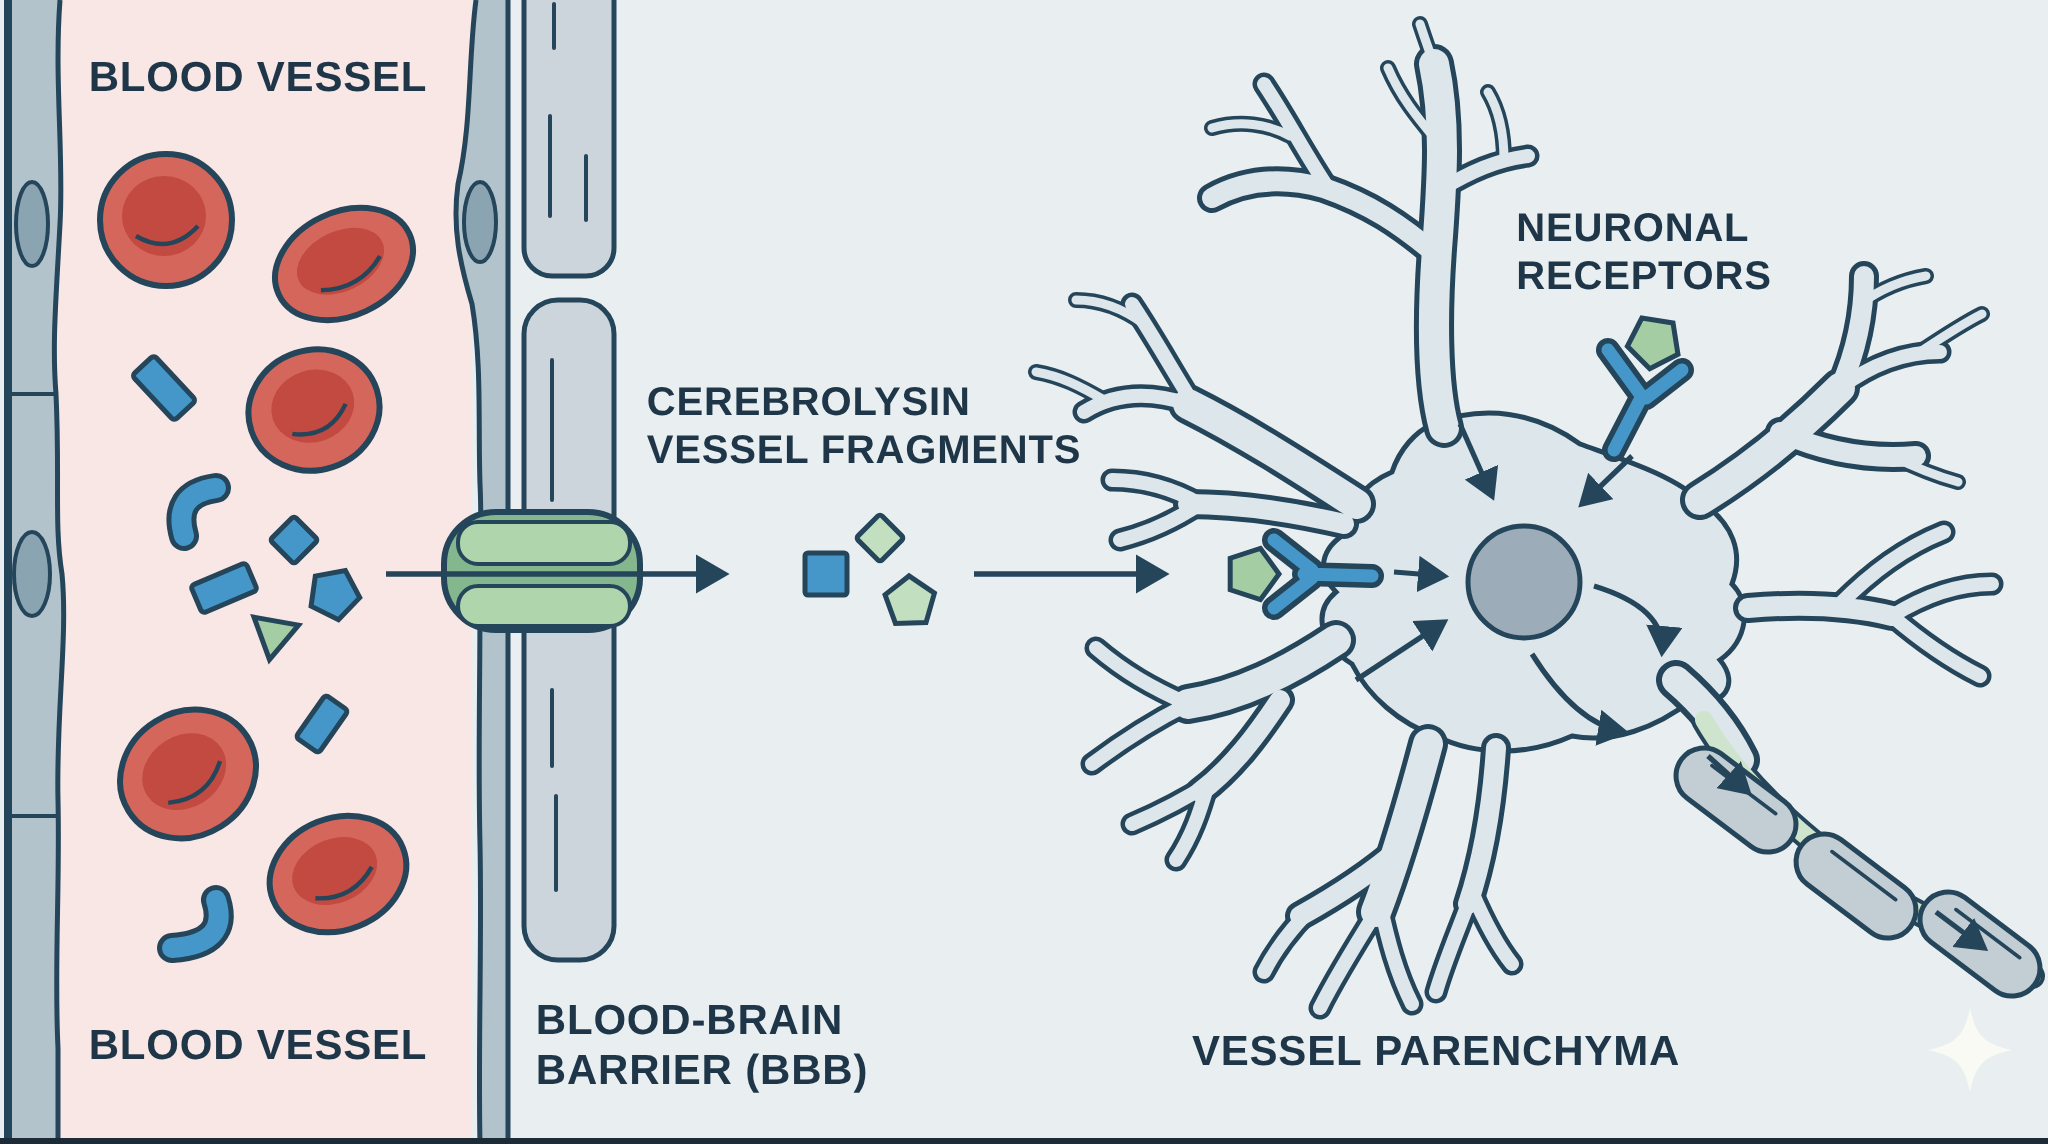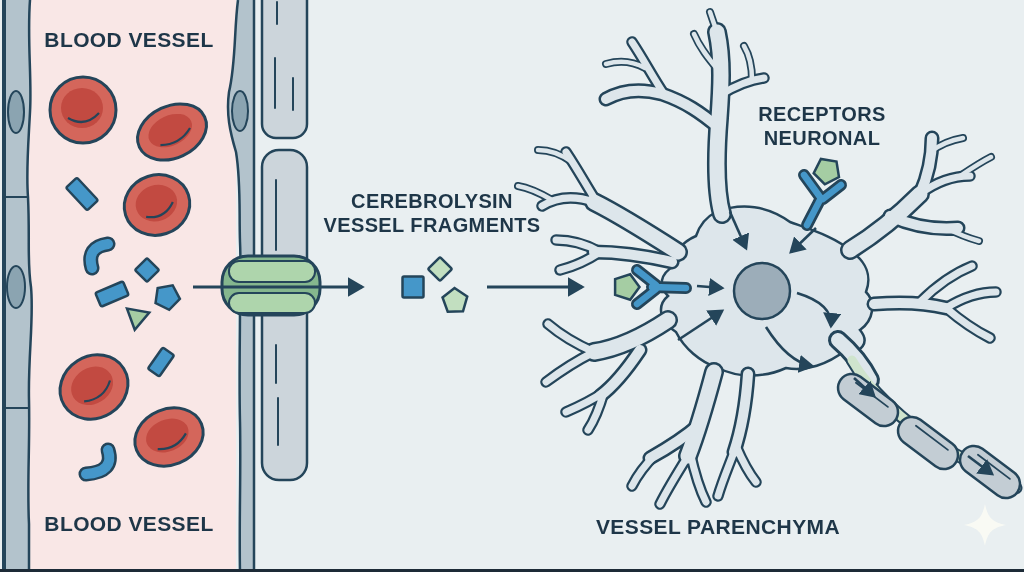--- a/index.html
+++ b/index.html
@@ -6,21 +6,21 @@
   .canvas{
     position:relative;width:1024px;height:572px;overflow:hidden;
     background:var(--background,#e9eff1);
     font-family:"Liberation Sans",sans-serif;
   }
   .canvas svg{position:absolute;left:0;top:0;}
   .label{
     position:absolute;transform:translate(-50%,-50%);
     font-weight:700;font-size:21px;line-height:1.18;
     color:var(--text,#1e3648);letter-spacing:.4px;
-    text-align:center;white-space:nowrap;user-select:none;
+    white-space:nowrap;user-select:none;
   }
   .label.small{font-size:20px;}
   
   .sd{stroke:var(--outline);}
   .fn{fill:none;}
   .lc{stroke-linecap:round;stroke-linejoin:round;}
   .f-pink{fill:var(--vessel_pink);}   .f-wall{fill:var(--wall_gray);}
   .f-wn{fill:var(--wall_nucleus);}    .f-tile{fill:var(--tile_gray);}
   .f-chan{fill:var(--channel_green);} .f-chanl{fill:var(--channel_green_light);}
   .f-red{fill:var(--rbc_red);}        .f-redd{fill:var(--rbc_red_dark);}
@@ -257,22 +257,26 @@
 </svg>
 
 <div class="label" style="left:129px;top:40px">BLOOD VESSEL</div>
 
 <div class="label small" style="left:432px;top:214px">
   <div>CEREBROLYSIN</div>
   <div>VESSEL FRAGMENTS</div>
 </div>
 
 <div class="label small" style="left:822px;top:127px">
+  <div>NEURONAL</div>
   <div>RECEPTORS</div>
-  <div>NEURONAL</div>
 </div>
 
 <div class="label" style="left:129px;top:524px">BLOOD VESSEL</div>
 
+<div class="label" style="left:351px;top:524px">
+  <div>BLOOD-BRAIN</div>
+  <div>BARRIER (BBB)</div>
+</div>
 
 <div class="label" style="left:718px;top:527px">VESSEL PARENCHYMA</div>
 
 </div>
 
 </body></html>

